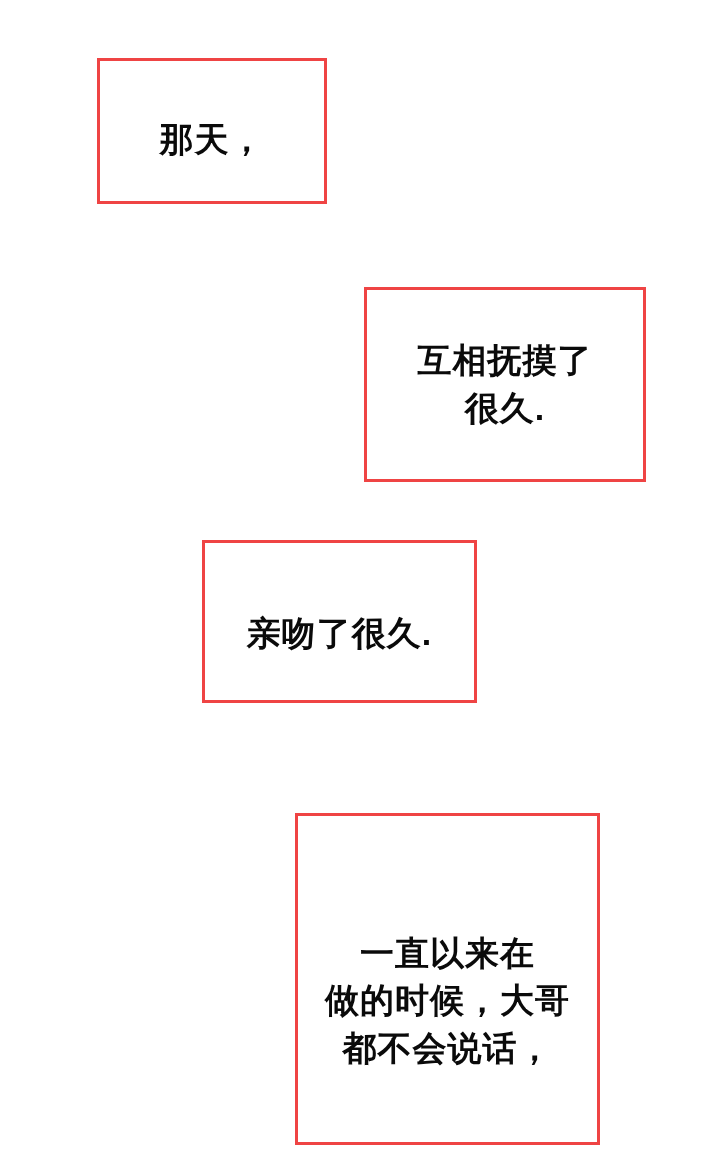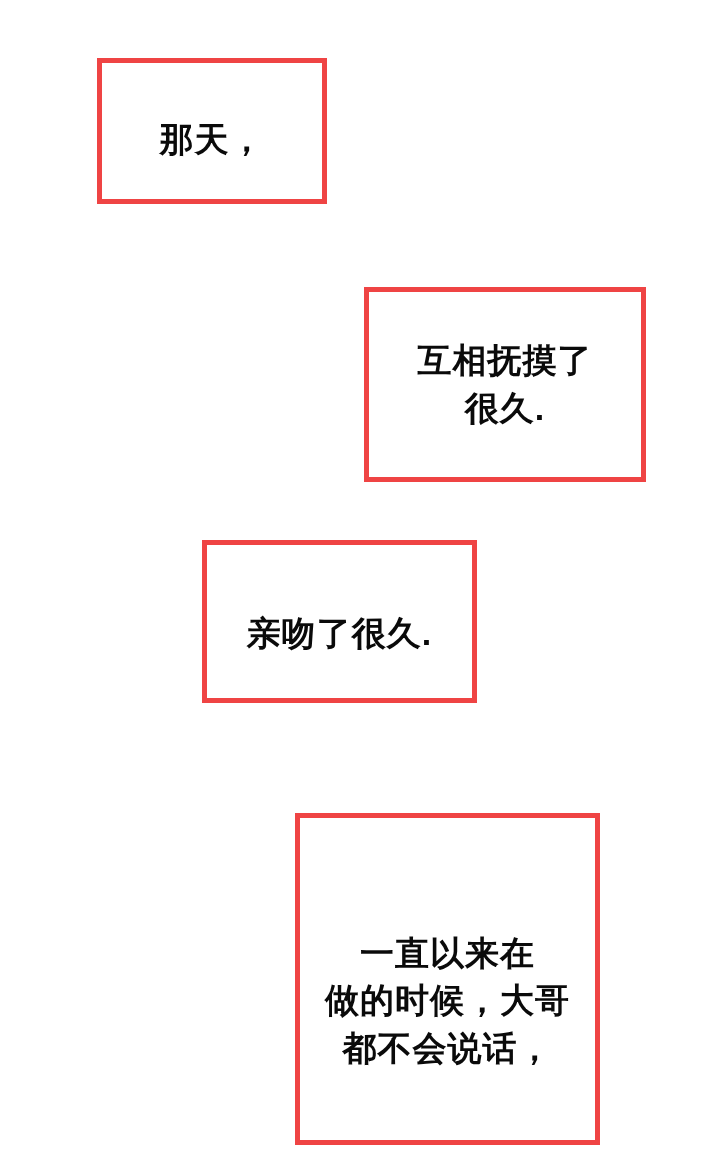--- a/index.html
+++ b/index.html
@@ -15,21 +15,21 @@
     font-family: "Liberation Sans", sans-serif;
   }
   .comic-page {
     position: absolute;
     inset: 0;
     background: #ffffff;
   }
   .panel {
     position: absolute;
     background: #ffffff;
-    border: 5px solid #ef4444;
+    border: 3px solid #ef4444;
     box-sizing: border-box;
     display: flex;
     align-items: center;
     justify-content: center;
   }
   .panel-text {
     white-space: pre-line;
     text-align: center;
     color: #0a0a0a;
     font-weight: bold;

